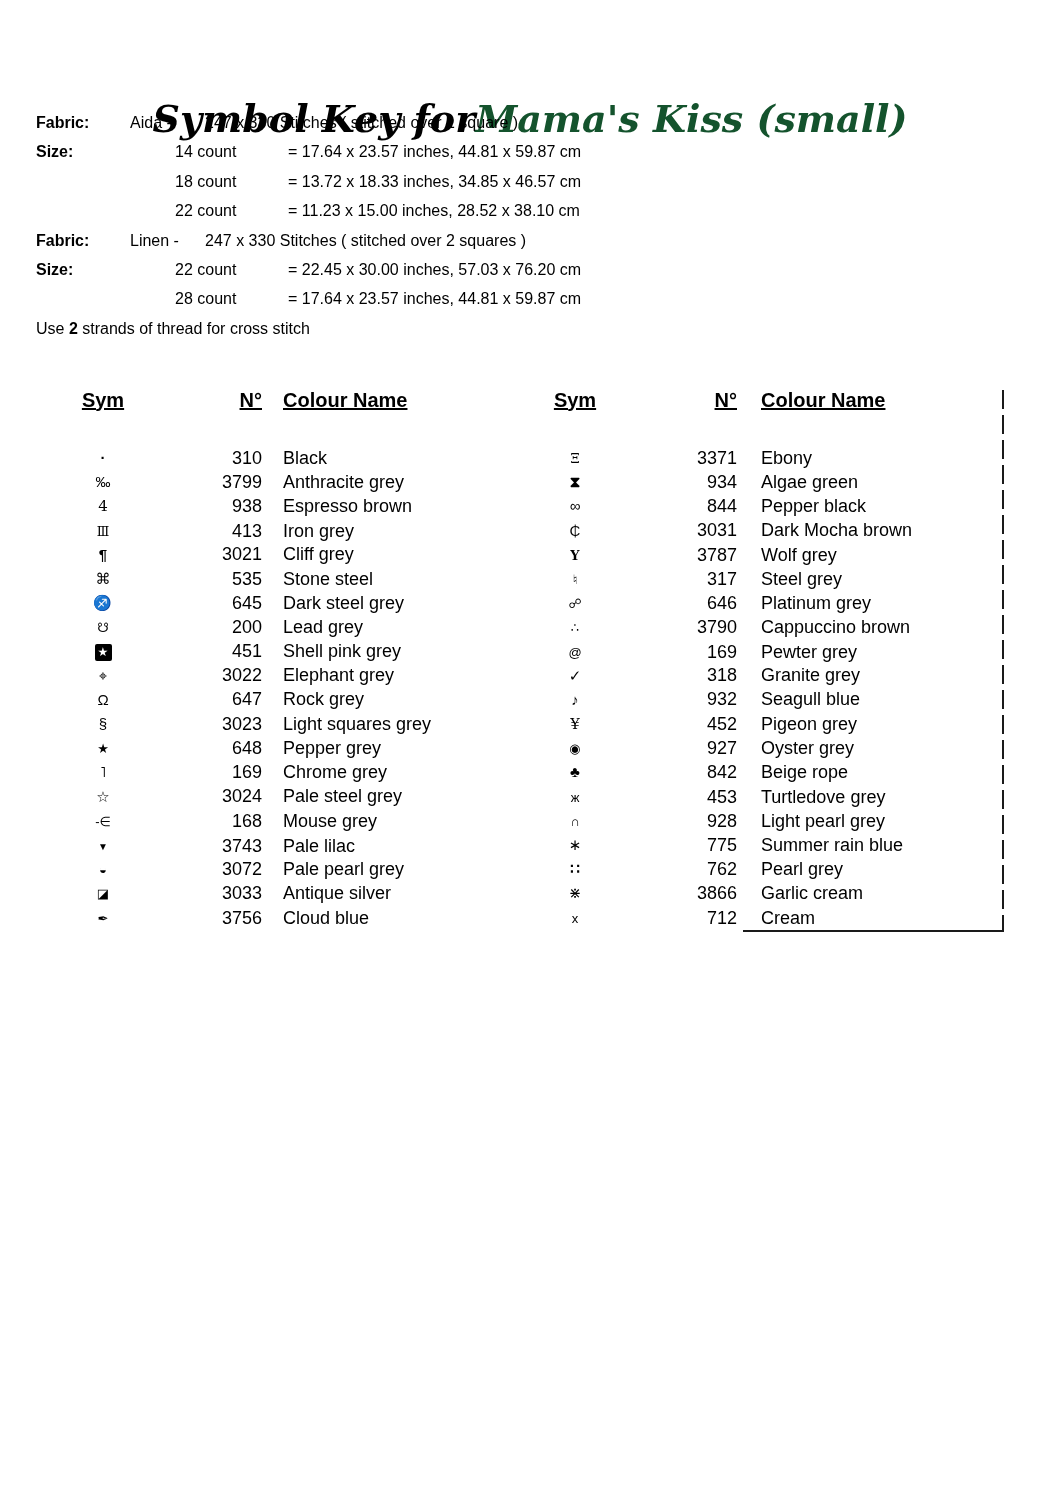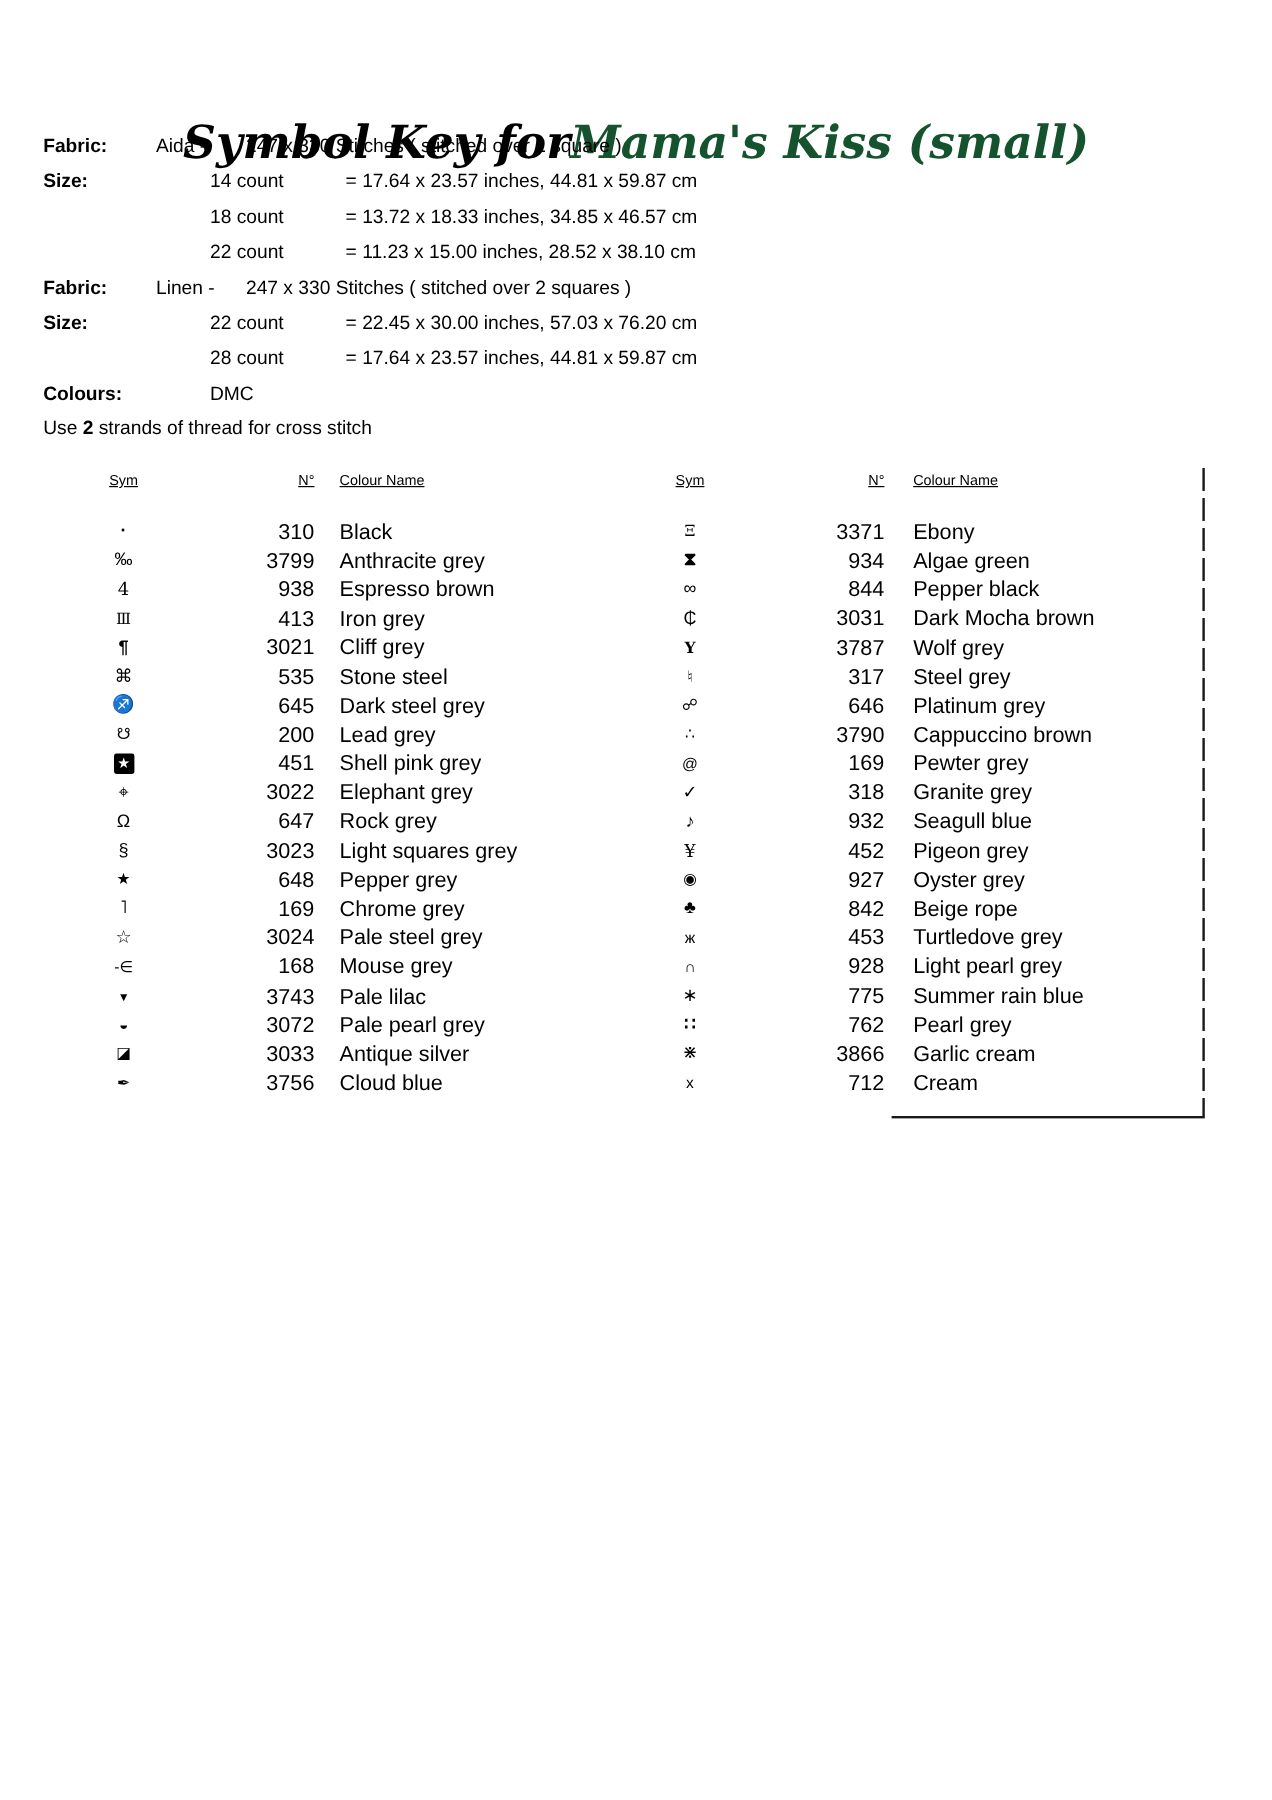--- a/index.html
+++ b/index.html
@@ -34,21 +34,21 @@
   .iline.size  .c1{display:inline-block;margin-left:45px;width:113px;}
   .note{white-space:nowrap;}
   .note b{font-weight:bold;}
   
   .key-block{position:absolute;top:388px;}
   .key-block.left{left:68px;width:440px;}
   .key-block.right{left:540px;width:460px;}
   .hrow,.krow{display:grid;align-items:center;}
   .key-block.left  .hrow,.key-block.left  .krow{grid-template-columns:70px 124px auto;}
   .key-block.right .hrow,.key-block.right .krow{grid-template-columns:70px 127px auto;}
-  .hrow{height:24px;margin-bottom:19px;font-size:12px;}
+  .hrow{height:24px;margin-bottom:34px;font-size:20px;font-weight:bold;}
   .hrow .h{text-decoration:underline;}
   .hrow .h-sym{text-align:center;}
   .hrow .h-num{text-align:right;}
   .hrow .h-name{padding-left:21px;}
   .key-block.right .hrow .h-name{padding-left:24px;}
   .krow{height:24.2px;font-size:18px;}
   .c-sym{text-align:center;font-size:15px;line-height:24.2px;}
   .c-num{text-align:right;}
   .c-name{padding-left:21px;}
   .key-block.right .c-name{padding-left:24px;}
@@ -79,21 +79,20 @@
 
   <div class="info">
     <div id="info-lines">
         <div class="iline fabric"><span class="lbl">Fabric:</span><span class="c1">Aida -</span><span class="c2">247 x 330 Stitches ( stitched over 1 square )</span></div>
         <div class="iline size"><span class="lbl">Size:</span><span class="c1">14 count</span><span class="c2">= 17.64 x 23.57 inches, 44.81 x 59.87 cm</span></div>
         <div class="iline size"><span class="lbl"></span><span class="c1">18 count</span><span class="c2">= 13.72 x 18.33 inches, 34.85 x 46.57 cm</span></div>
         <div class="iline size"><span class="lbl"></span><span class="c1">22 count</span><span class="c2">= 11.23 x 15.00 inches, 28.52 x 38.10 cm</span></div>
         <div class="iline fabric"><span class="lbl">Fabric:</span><span class="c1">Linen -</span><span class="c2">247 x 330 Stitches ( stitched over 2 squares )</span></div>
         <div class="iline size"><span class="lbl">Size:</span><span class="c1">22 count</span><span class="c2">= 22.45 x 30.00 inches, 57.03 x 76.20 cm</span></div>
         <div class="iline size"><span class="lbl"></span><span class="c1">28 count</span><span class="c2">= 17.64 x 23.57 inches, 44.81 x 59.87 cm</span></div>
-        <div class="iline size"><span class="lbl">Colours:</span><span class="c1">DMC</span><span class="c2"></span></div>
       </div>
     <div class="note">
       <span>Use </span><b>2</b><span> strands of thread for cross stitch</span>
     </div>
   </div>
 
   <div class="key-block left" id="key-left">
       <div class="hrow">
         <span class="h h-sym">Sym</span>
         <span class="h h-num">N°</span>

